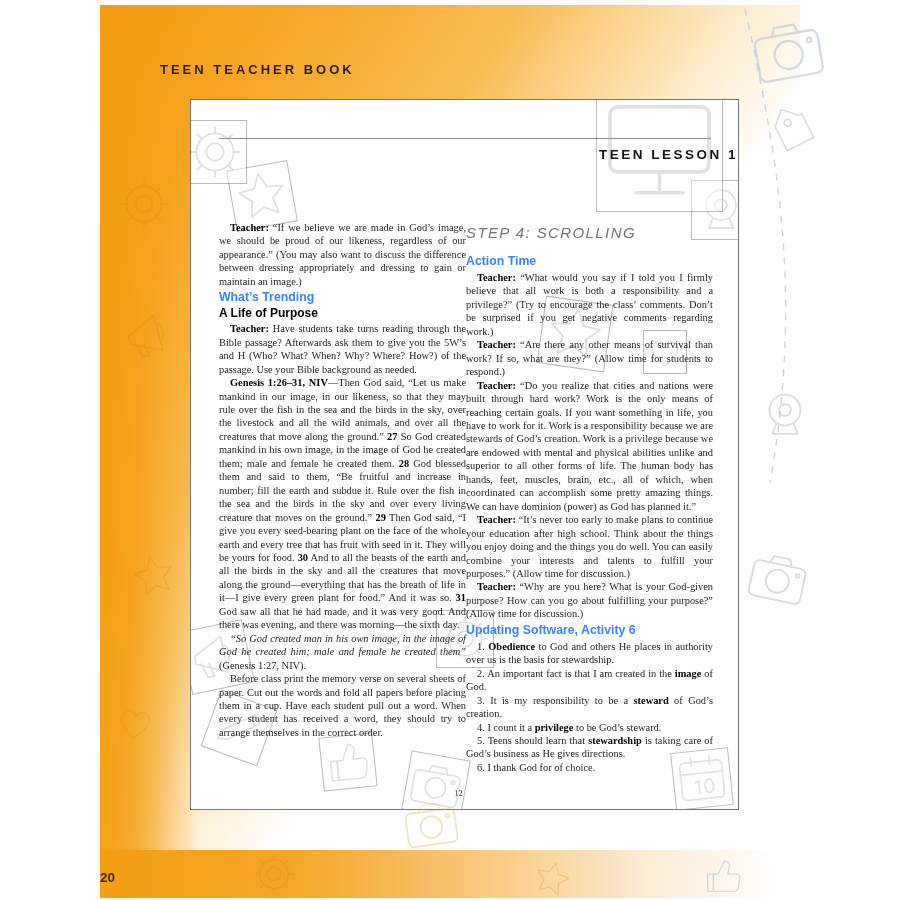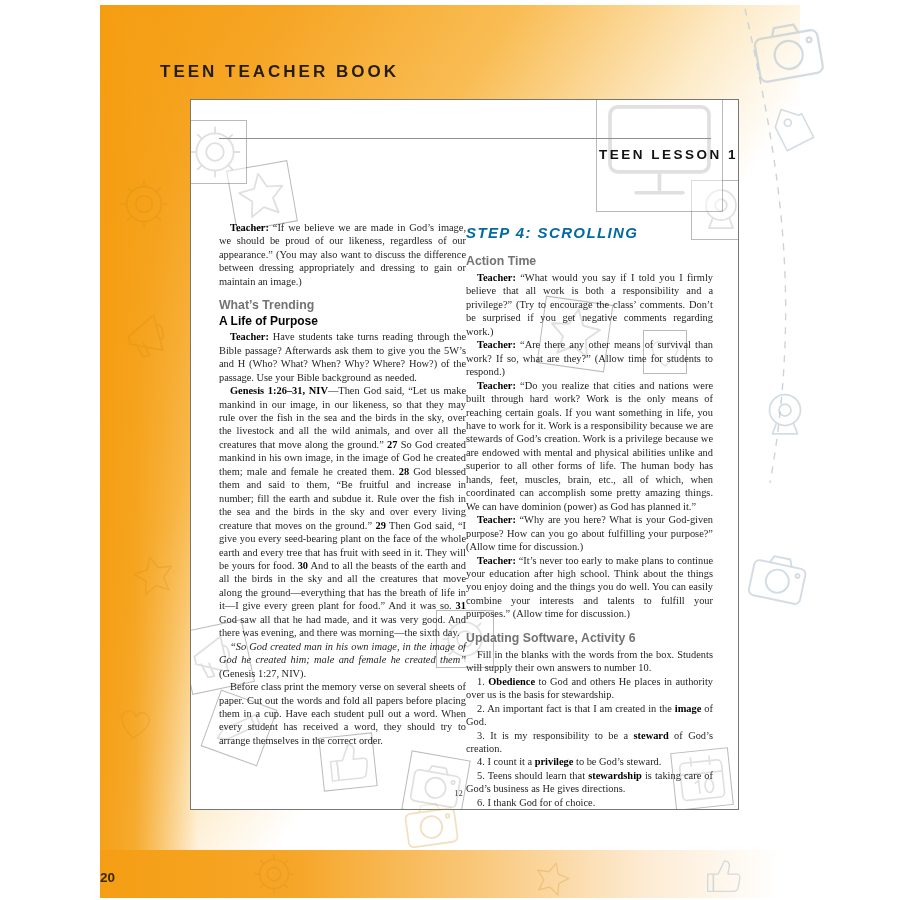--- a/index.html
+++ b/index.html
@@ -8,40 +8,40 @@
 
   
   .poster{position:absolute;left:100px;top:5px;width:700px;height:893px;
     background:
       linear-gradient(to right,#f59e14 0%,#f6a628 28%,#f9c97e 55%,#fdebd3 78%,#ffffff 97%) left bottom / 100% 48px no-repeat,
       linear-gradient(to right,rgba(245,157,17,.95) 0%,rgba(245,160,22,.85) 5%,rgba(246,165,31,0) 14%),
       linear-gradient(125deg,#f49c10 0%,#f6a524 14%,#f9bd55 32%,#fdeac6 48%,#ffffff 58%);
   }
 
   .book-header{position:absolute;left:60px;top:57px;
-    font-family:"Liberation Sans",sans-serif;font-weight:bold;font-size:17px;
+    font-family:"Liberation Sans",sans-serif;font-weight:bold;font-size:13px;
     letter-spacing:3px;color:#241d10;transform:scaleY(.96);}
 
   
   .page{position:absolute;left:90px;top:94px;width:547px;height:709px;
     background:#ffffff;border:1px solid #777;overflow:hidden;}
   .rule{margin:38px 27px 0 28px;border-top:1px solid #8f8f8f;position:relative;z-index:2;}
   .lesson-title{margin:8px 0 0 28px;font-family:"Liberation Sans",sans-serif;font-weight:bold;
     font-size:13.5px;letter-spacing:2.5px;color:#131313;position:relative;z-index:2;transform:scaleY(.97);transform-origin:left top;text-align:right;}
   .columns{display:flex;padding:0 25px 0 28px;margin-top:59px;position:relative;z-index:2;}
   .col{flex:1 1 0;min-width:0;}
 
   
   .blk{color:#1e1e1e;}
   .blk-p{font-size:10.4px;line-height:13.45px;text-align:justify;text-indent:11px;margin:0;}
   .blk-p b{color:#000;}
-  .blk-h1{font-family:"Liberation Sans",sans-serif;font-weight:bold;font-style:italic;
-    font-size:15px;line-height:18px;letter-spacing:1.4px;color:#0369a1;margin:3px 0 12px;}
+  .blk-h1{font-family:"Liberation Sans",sans-serif;font-weight:normal;font-style:italic;
+    font-size:15px;line-height:18px;letter-spacing:1.4px;color:#737373;margin:3px 0 12px;}
   .blk-h2{font-family:"Liberation Sans",sans-serif;font-weight:bold;font-size:12.3px;
-    line-height:15px;color:#737373;margin:10px 0 2px;}
+    line-height:15px;color:#3b82f6;margin:2px 0 2px;}
   .blk-h3{font-family:"Liberation Sans",sans-serif;font-weight:bold;font-size:12px;
     line-height:13px;color:#050505;margin:0 0 2px;}
 
   .page-num{position:absolute;left:0;right:12px;bottom:11px;text-align:center;
     font-size:8.5px;color:#3c3c3c;z-index:2;}
   .footer-num{position:absolute;left:0;right:0;bottom:13px;text-align:left;
     font-family:"Liberation Sans",sans-serif;font-weight:bold;font-size:13.5px;color:#38270c;}
 
   
   svg.doodle{position:absolute;fill:none;stroke-width:.7;stroke-linecap:round;stroke-linejoin:round;z-index:1;}
@@ -199,24 +199,23 @@
             <div class="blk blk-p"><b>Genesis 1:26–31, NIV</b>—Then God said, “Let us make mankind in our image, in our likeness, so that they may rule over the fish in the sea and the birds in the sky, over the livestock and all the wild animals, and over all the creatures that move along the ground.” <b>27</b> So God created mankind in his own image, in the image of God he created them; male and female he created them. <b>28</b> God blessed them and said to them, “Be fruitful and increase in number; fill the earth and subdue it. Rule over the fish in the sea and the birds in the sky and over every living creature that moves on the ground.” <b>29</b> Then God said, “I give you every seed-bearing plant on the face of the whole earth and every tree that has fruit with seed in it. They will be yours for food. <b>30</b> And to all the beasts of the earth and all the birds in the sky and all the creatures that move along the ground—everything that has the breath of life in it—I give every green plant for food.” And it was so. <b>31</b> God saw all that he had made, and it was very good. And there was evening, and there was morning—the sixth day.</div>
             <div class="blk blk-p"><i>“So God created man in his own image, in the image of God he created him; male and female he created them”</i> (Genesis 1:27, NIV).</div>
             <div class="blk blk-p">Before class print the memory verse on several sheets of paper. Cut out the words and fold all papers before placing them in a cup. Have each student pull out a word. When every student has received a word, they should try to arrange themselves in the correct order.</div>
           </div>
         <div class="col">
             <div class="blk blk-h1">STEP 4: SCROLLING</div>
             <div class="blk blk-h2">Action Time</div>
             <div class="blk blk-p"><b>Teacher:</b> “What would you say if I told you I firmly believe that all work is both a responsibility and a privilege?” (Try to encourage the class’ comments. Don’t be surprised if you get negative comments regarding work.)</div>
             <div class="blk blk-p"><b>Teacher:</b> “Are there any other means of survival than work? If so, what are they?” (Allow time for students to respond.)</div>
             <div class="blk blk-p"><b>Teacher:</b> “Do you realize that cities and nations were built through hard work? Work is the only means of reaching certain goals. If you want something in life, you have to work for it. Work is a responsibility because we are stewards of God’s creation. Work is a privilege because we are endowed with mental and physical abilities unlike and superior to all other forms of life. The human body has hands, feet, muscles, brain, etc., all of which, when coordinated can accomplish some pretty amazing things. We can have dominion (power) as God has planned it.”</div>
+            <div class="blk blk-p"><b>Teacher:</b> “It’s never too early to make plans to continue your education after high school. Think about the things you enjoy doing and the things you do well. You can easily combine your interests and talents to fulfill your purposes.” (Allow time for discussion.)</div>
             <div class="blk blk-p"><b>Teacher:</b> “Why are you here? What is your God-given purpose? How can you go about fulfilling your purpose?” (Allow time for discussion.)</div>
-            <div class="blk blk-p"><b>Teacher:</b> “It’s never too early to make plans to continue your education after high school. Think about the things you enjoy doing and the things you do well. You can easily combine your interests and talents to fulfill your purposes.” (Allow time for discussion.)</div>
             <div class="blk blk-h2">Updating Software, Activity 6</div>
-            <div class="blk blk-p">Fill in the blanks with the words from the box. Students will supply their own answers to number 10.</div>
             <div class="blk blk-p">1. <b>Obedience</b> to God and others He places in authority over us is the basis for stewardship.</div>
             <div class="blk blk-p">2. An important fact is that I am created in the <b>image</b> of God.</div>
             <div class="blk blk-p">3. It is my responsibility to be a <b>steward</b> of God’s creation.</div>
             <div class="blk blk-p">4. I count it a <b>privilege</b> to be God’s steward.</div>
             <div class="blk blk-p">5. Teens should learn that <b>stewardship</b> is taking care of God’s business as He gives directions.</div>
             <div class="blk blk-p">6. I thank God for  of choice.</div>
           </div>
       </div>
       <div class="page-num">12</div>
     </div>

